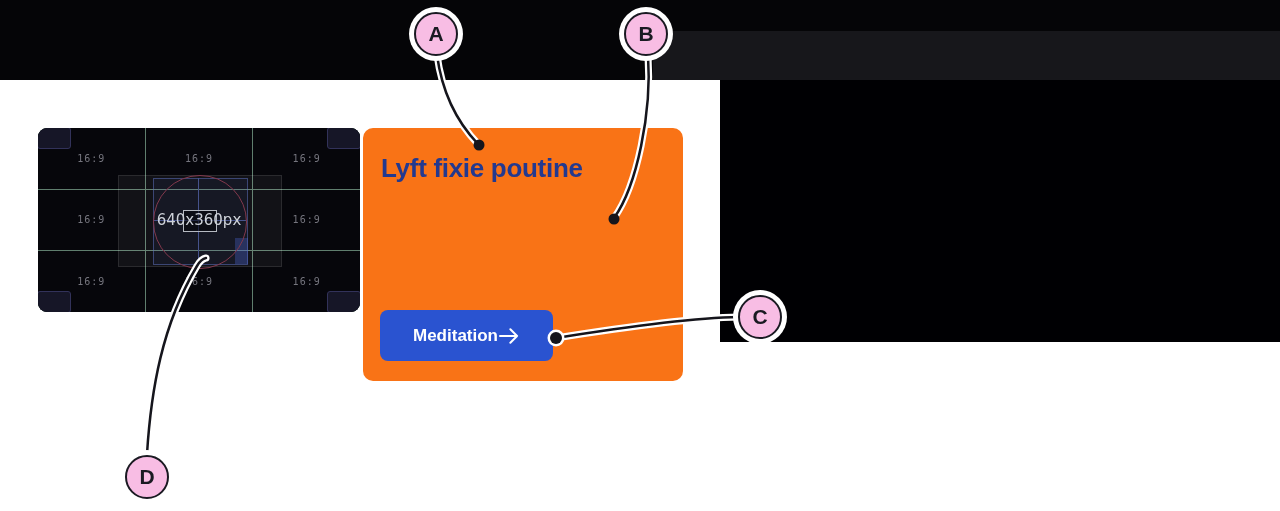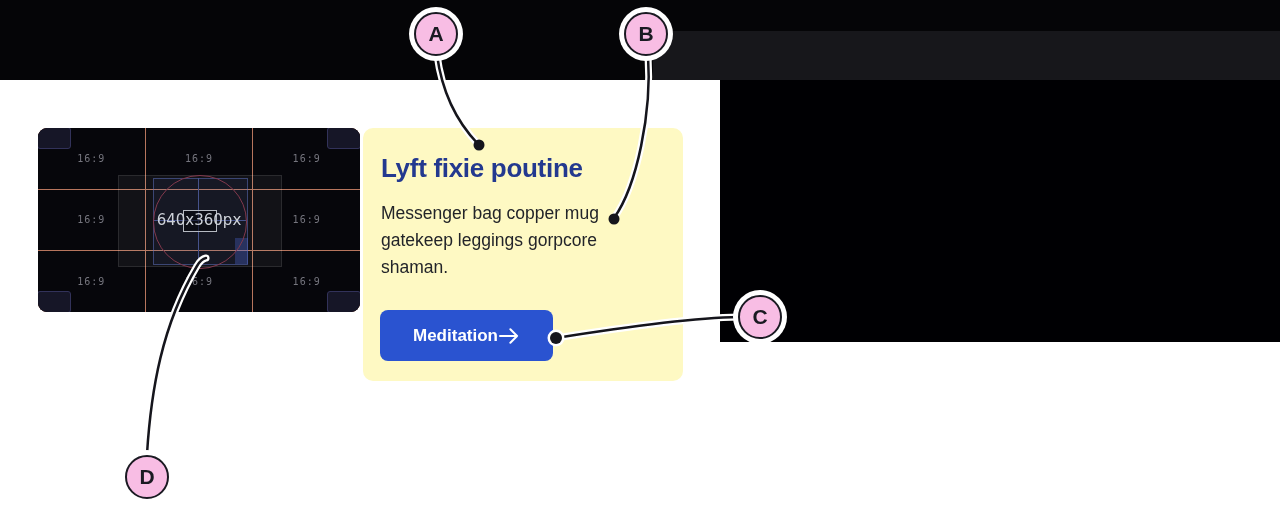--- a/index.html
+++ b/index.html
@@ -9,21 +9,21 @@
     -webkit-font-smoothing:antialiased;
   }
   
   .nav-bar{position:absolute;left:0;top:0;width:1280px;height:80px;background:#050507;}
   .nav-accent{position:absolute;left:653px;top:31px;width:627px;height:49px;background:#17171b;}
   
   .right-panel{position:absolute;left:720px;top:80px;width:560px;height:262px;background:#000003;}
   
   .media{
     position:absolute;left:38px;top:128px;width:322px;height:184px;
-    background:#c2410c;border-radius:9px;overflow:hidden;
+    background:#14532d;border-radius:9px;overflow:hidden;
   }
   .media-grid{
     position:absolute;inset:0;display:grid;
     grid-template-columns:1fr 1fr 1fr;grid-template-rows:1fr 1fr 1fr;
     gap:1px;background:rgba(170,170,175,0.5);
   }
   .media-cell{
     background:#06060b;display:flex;align-items:center;justify-content:center;
     font-family:"DejaVu Sans Mono",monospace;font-size:10px;letter-spacing:1px;color:#75757e;
   }
@@ -51,21 +51,21 @@
     font-family:"DejaVu Sans",sans-serif;font-size:15px;color:#ced2d9;white-space:nowrap;
   }
   .bracket{position:absolute;width:32px;height:20px;background:#161627;border:1px solid #32325a;border-radius:3px;}
   .bracket.tl{left:-1px;top:-1px;}
   .bracket.tr{right:-1px;top:-1px;}
   .bracket.bl{left:-1px;bottom:-1px;}
   .bracket.br{right:-1px;bottom:-1px;}
   
   .card{
     position:absolute;left:363px;top:128px;width:320px;height:253px;
-    background:#fef9c3;border-radius:10px;box-sizing:border-box;padding:25px 18px;
+    background:#f97316;border-radius:10px;box-sizing:border-box;padding:25px 18px;
   }
   .card-title{
     margin:0;font-size:26px;line-height:30px;font-weight:700;color:#23398f;
     letter-spacing:-0.3px;
   }
   .card-desc{margin:17px 0 0 0;font-size:17.5px;line-height:27px;color:#222429;}
   .cta{
     position:absolute;left:17px;top:182px;width:173px;height:51px;
     display:flex;align-items:center;justify-content:center;
     background:#2a53d0;border:none;border-radius:8px;cursor:pointer;
@@ -127,25 +127,20 @@
   <div class="size-box"></div>
   <div class="size-label">640x360px</div>
   <div class="bracket tl"></div>
   <div class="bracket tr"></div>
   <div class="bracket bl"></div>
   <div class="bracket br"></div>
 </div>
 
 <div class="card">
   <h2 class="card-title">Lyft fixie poutine</h2>
-  <p class="card-desc">
-    <span>Messenger bag copper mug</span><br>
-    <span>gatekeep leggings gorpcore</span><br>
-    <span>shaman.</span>
-  </p>
   <button class="cta">
     <span class="cta-label">Meditation</span>
     <span class="cta-arrow">
       <svg width="22" height="18" viewBox="0 0 24 20" fill="none">
         <path d="M2 10 H21 M13.5 2.5 L21 10 L13.5 17.5" stroke="#ffffff" stroke-width="2.2" stroke-linecap="round" stroke-linejoin="round"></path>
       </svg>
     </span>
   </button>
 </div>
 

